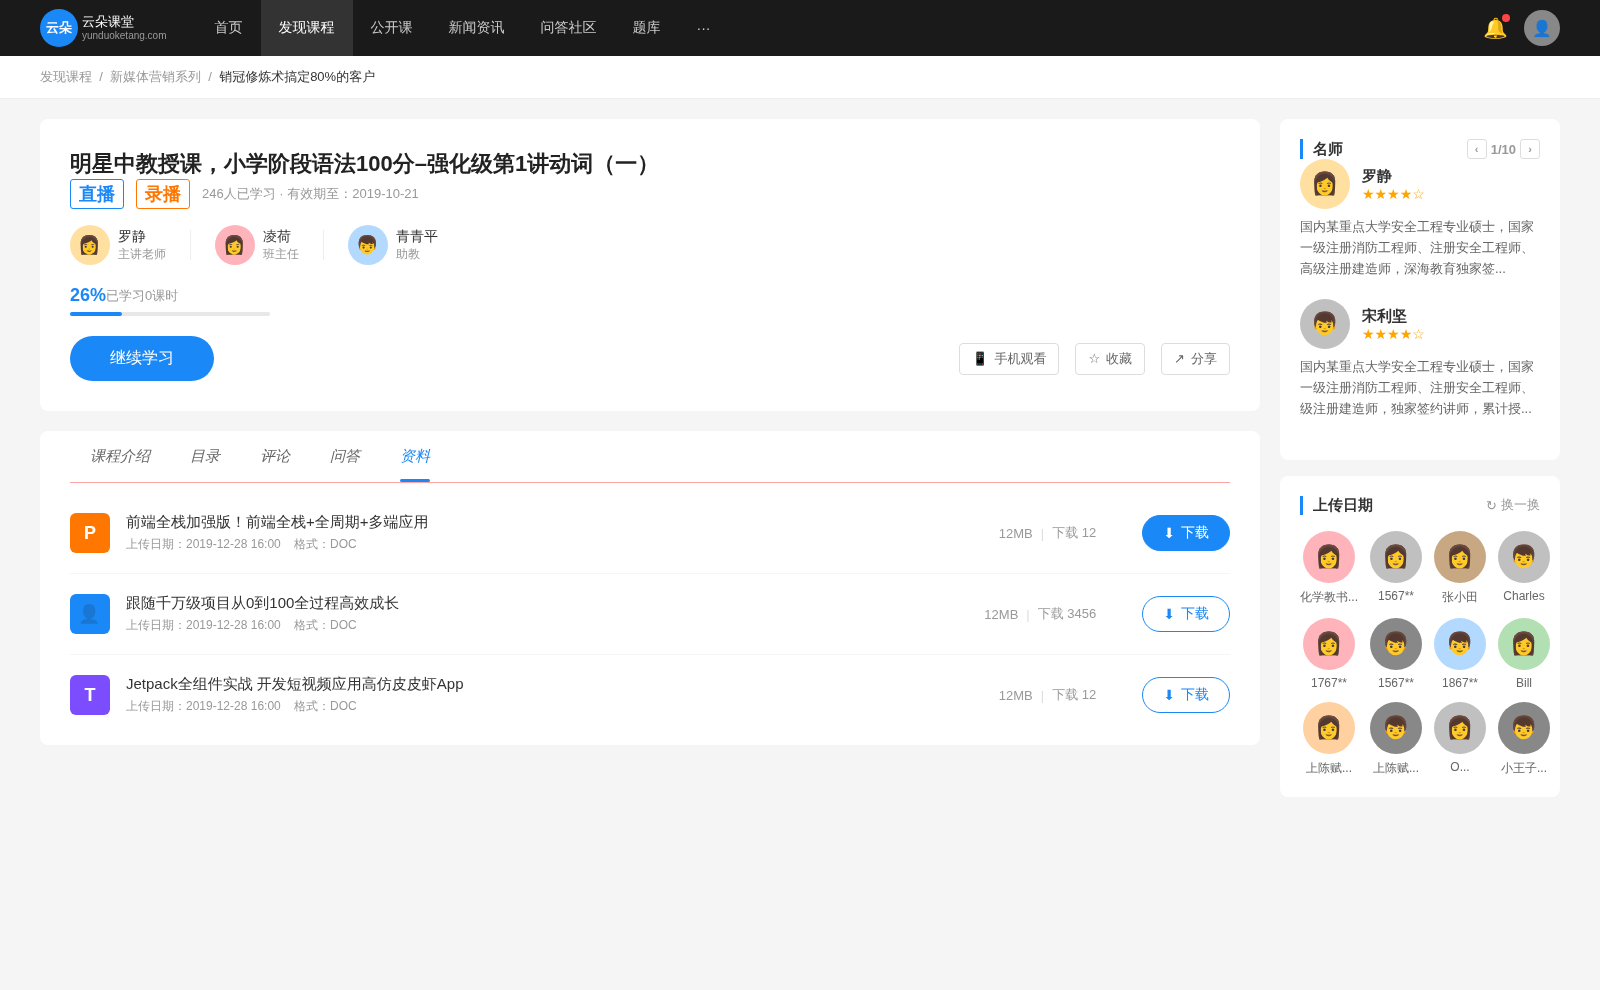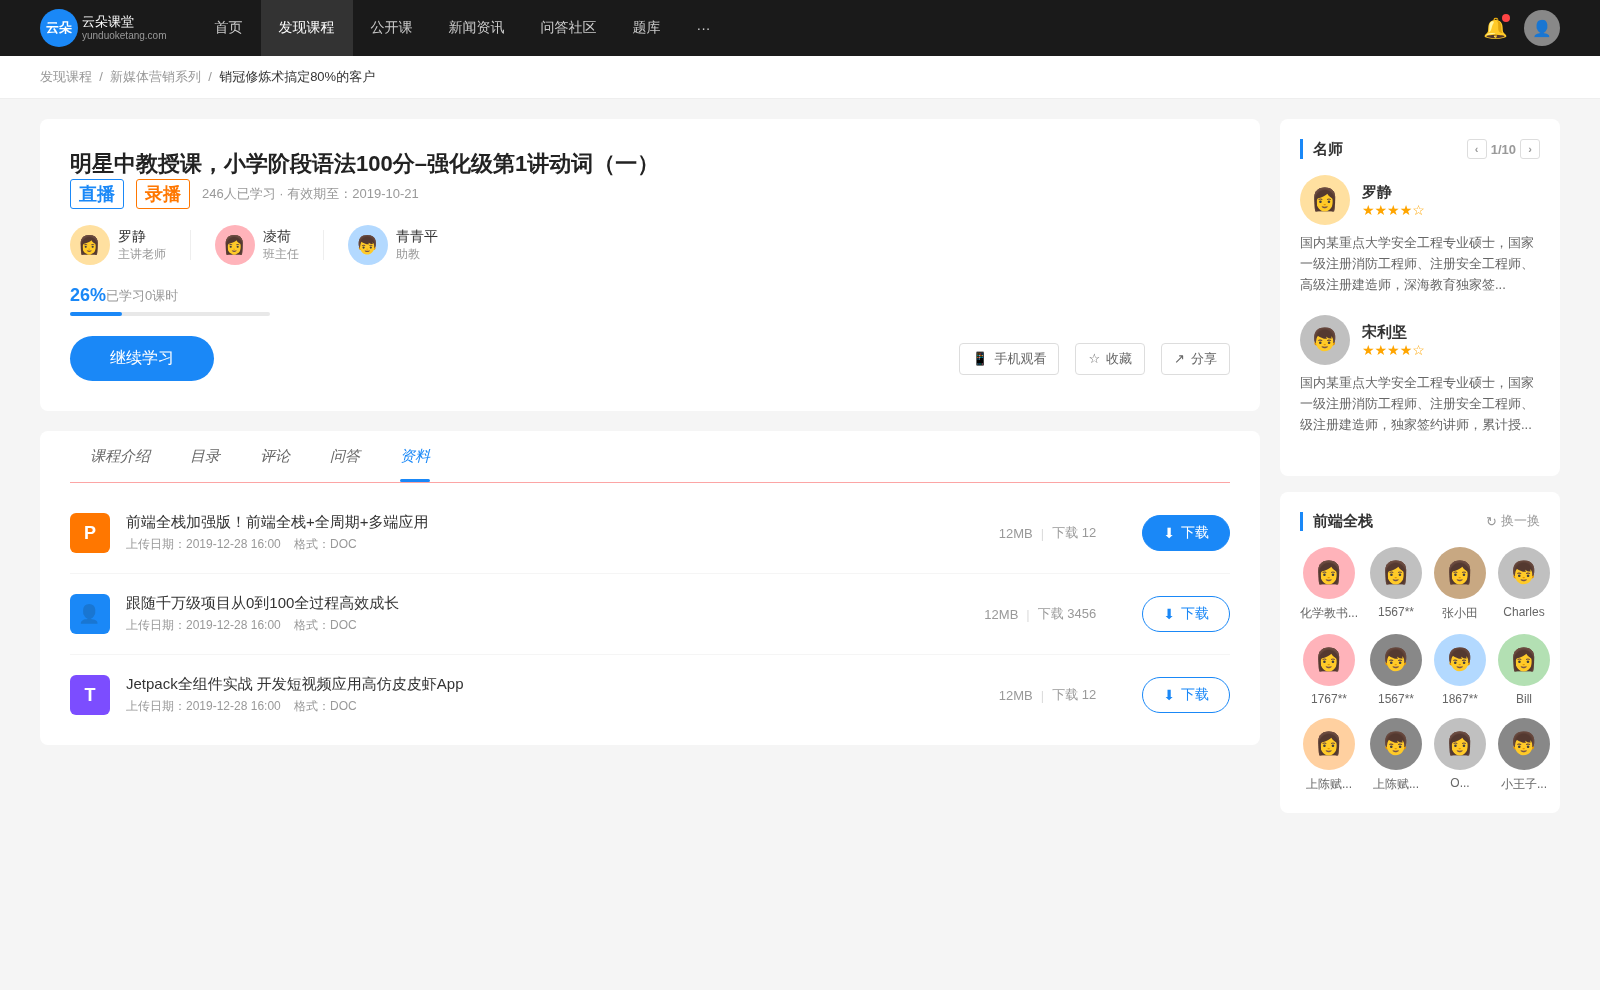--- a/index.html
+++ b/index.html
@@ -72,21 +72,21 @@
     .resource-info { flex: 1; min-width: 0; }
     .resource-name { font-size: 15px; color: #333; font-weight: 500; margin-bottom: 4px; }
     .resource-meta { font-size: 12px; color: #999; }
     .resource-stats { display: flex; align-items: center; gap: 8px; color: #999; font-size: 13px; white-space: nowrap; margin: 0 30px; }
     .resource-stats .sep { color: #ddd; }
     .btn-download { border: 1px solid #1a88f7; color: #1a88f7; background: white; border-radius: 20px; padding: 8px 20px; cursor: pointer; display: flex; align-items: center; gap: 6px; font-size: 14px; white-space: nowrap; }
     .btn-download-filled { background: #1a88f7; color: white; border: 1px solid #1a88f7; border-radius: 20px; padding: 8px 20px; cursor: pointer; display: flex; align-items: center; gap: 6px; font-size: 14px; white-space: nowrap; }
 
     
     .sidebar-card { background: white; border-radius: 8px; padding: 20px; margin-bottom: 16px; }
-    .sidebar-title { font-size: 15px; font-weight: bold; color: #333; border-left: 3px solid #1a88f7; padding-left: 10px; margin-bottom: 16px; display: flex; align-items: center; justify-content: space-between; }
+    .sidebar-title { font-size: 15px; font-weight: bold; color: #333; border-left: 3px solid #1a88f7; padding-left: 10px; margin-bottom: 0; display: flex; align-items: center; justify-content: space-between; }
     .sidebar-title-text { display: flex; align-items: center; gap: 8px; }
     .pagination-sm { display: flex; align-items: center; gap: 4px; font-size: 13px; color: #999; }
     .page-btn { width: 20px; height: 20px; border: 1px solid #ddd; border-radius: 3px; display: flex; align-items: center; justify-content: center; cursor: pointer; font-size: 11px; }
 
     .teacher-profile { margin-bottom: 20px; }
     .teacher-header { display: flex; align-items: center; gap: 12px; margin-bottom: 8px; }
     .teacher-sidebar-avatar { width: 50px; height: 50px; border-radius: 50%; overflow: hidden; display: flex; align-items: center; justify-content: center; font-size: 22px; flex-shrink: 0; }
     .teacher-sidebar-info .tname { font-size: 15px; font-weight: 600; color: #333; }
     .stars { color: #ffa500; font-size: 14px; }
     .teacher-desc { font-size: 13px; color: #666; line-height: 1.6; }
@@ -315,21 +315,21 @@
             <div class="tname">宋利坚</div>
             <div class="stars">★★★★☆</div>
           </div>
         </div>
         <div class="teacher-desc">国内某重点大学安全工程专业硕士，国家一级注册消防工程师、注册安全工程师、级注册建造师，独家签约讲师，累计授...</div>
       </div>
     </div>
 
     <div class="sidebar-card">
       <div class="classmates-title">
-        <div style="font-size:15px;font-weight:bold;color:#333;border-left:3px solid #1a88f7;padding-left:10px;">前端全栈</div>
+        <div style="font-size:15px;font-weight:bold;color:#333;border-left:3px solid #1a88f7;padding-left:10px;">上传日期</div>
         <div class="refresh-btn">
           <span>↻</span>
           <span>换一换</span>
         </div>
       </div>
       <div class="classmates-grid">
 
         <div class="classmate-item">
           <div class="classmate-avatar av-pink">👩</div>
           <div class="classmate-name">化学教书...</div>

